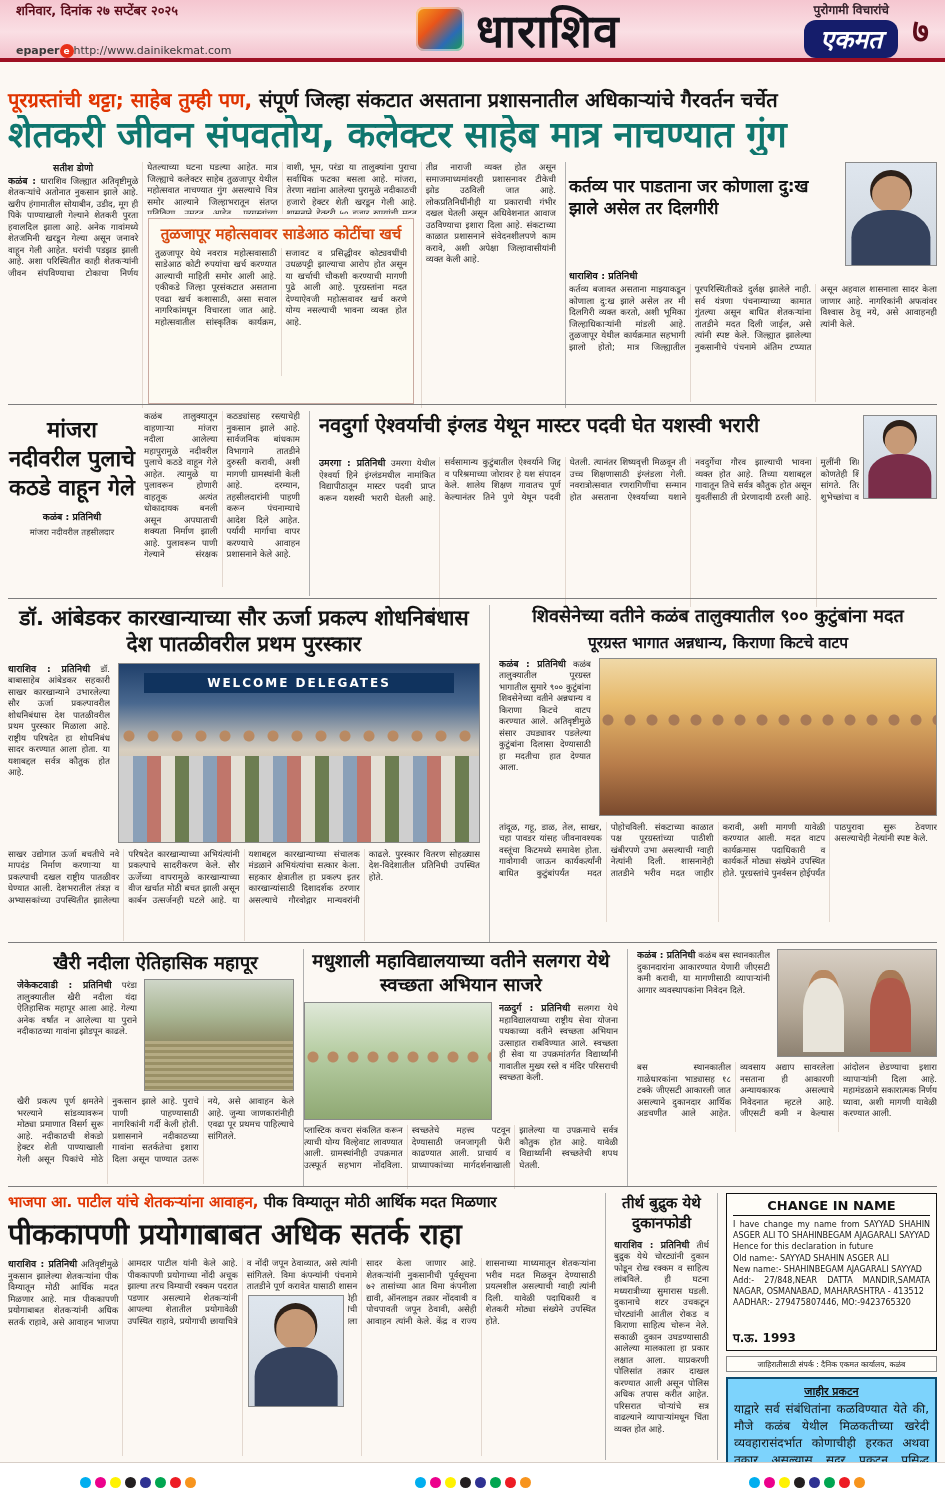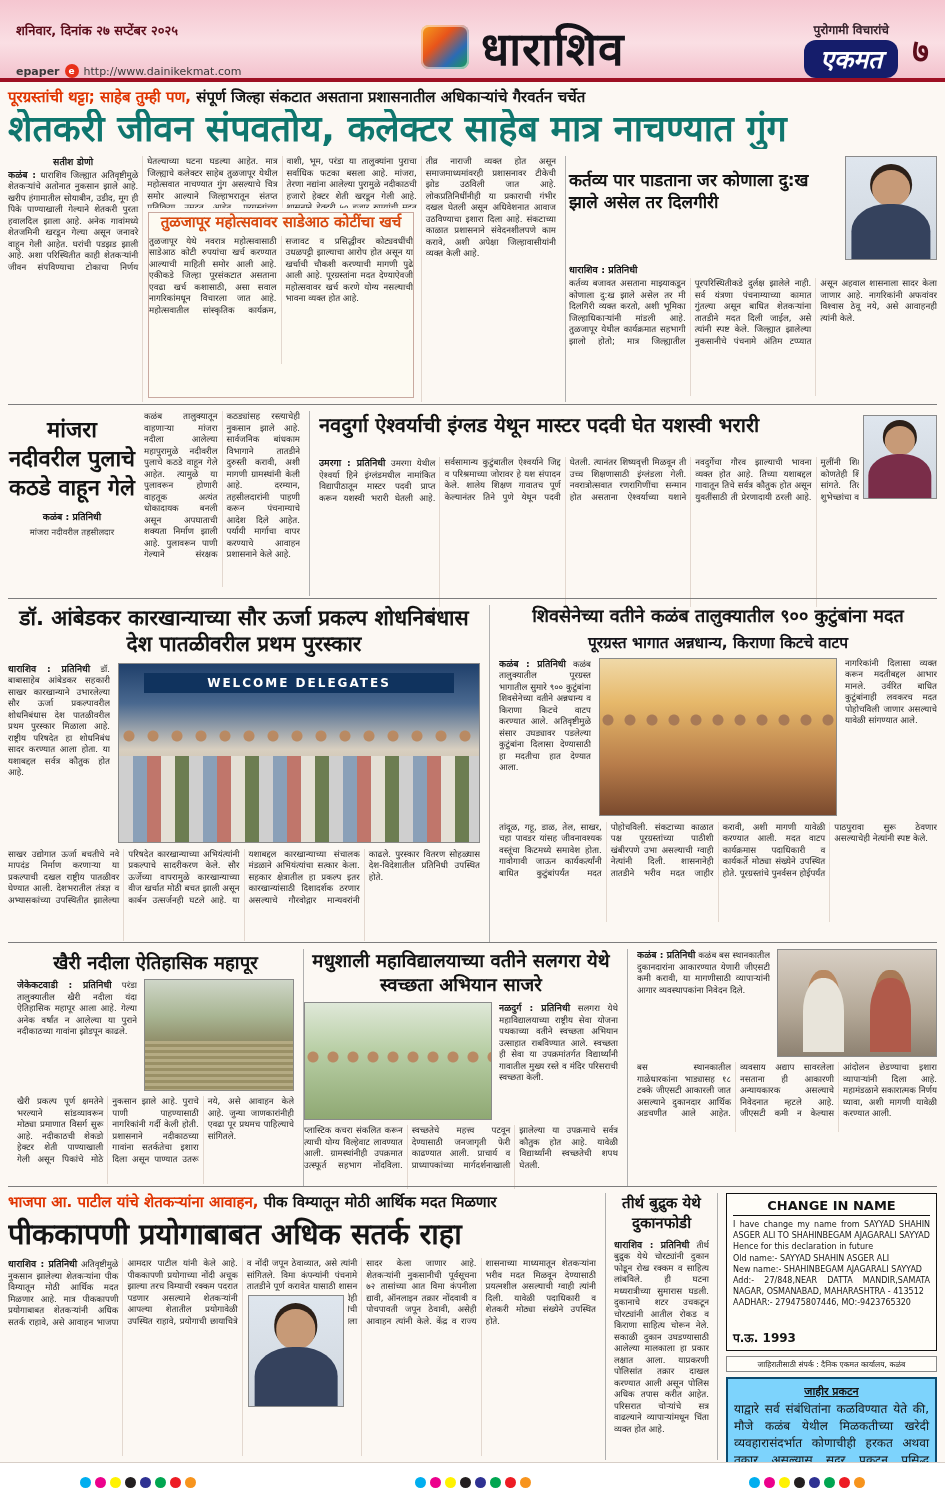--- a/index.html
+++ b/index.html
@@ -1,24 +1,24 @@
 <!DOCTYPE html>
 <html><head>
 <meta charset="utf-8">
 <style>
   html,body{margin:0;padding:0}
   body{width:945px;height:1501px;font-family:"DejaVu Sans","Liberation Sans",sans-serif;background:#e8e0d8;}
   .page{position:relative;width:945px;height:1501px;background:#fcf8f3;overflow:hidden;color:#141414}
 
   
-  .masthead{position:absolute;left:0;top:0;width:945px;height:82px;
+  .masthead{position:absolute;left:0;top:0;width:945px;height:62px;
     background:linear-gradient(180deg,#f5c6d0,#fadfe4 55%,#f3c2cd);
-    border-bottom:4px solid #9d1023;display:flex;align-items:flex-end;justify-content:space-between;padding:0 16px;box-sizing:border-box}
+    border-bottom:4px solid #9d1023;display:flex;align-items:center;justify-content:space-between;padding:0 16px;box-sizing:border-box}
   .mh-left .date{color:#5c0d1a;font-weight:700;font-size:13px}
-  .mh-left .ep{display:flex;align-items:center;gap:5px;font-size:11px;color:#3a3a3a;margin-top:25px}
+  .mh-left .ep{display:flex;align-items:center;font-size:11px;color:#3a3a3a;margin-top:25px}
   .ep-badge{width:14px;height:14px;border-radius:50%;background:#e8311a;display:inline-block;color:#fff;font-size:9px;font-weight:700;text-align:center;line-height:14px}
   .mh-center{display:flex;align-items:center;gap:12px}
   .logo{width:48px;height:44px;border-radius:8px;background:linear-gradient(135deg,#f6a21d 0%,#e8541a 38%,#2b6bb5 70%,#1b9e4b 100%);box-shadow:inset 0 0 0 2px rgba(255,255,255,.5)}
   .mast-title{font-size:46px;font-weight:800;color:#15141a;letter-spacing:1px}
   .mh-right{display:flex;align-items:center;gap:14px}
   .mh-brandbox{text-align:center}
   .tagline{font-size:12px;font-weight:700;color:#35222b}
   .brand{display:inline-block;background:#151d6b;color:#fff;font-style:italic;font-weight:800;font-size:25px;padding:1px 16px 3px;border-radius:12px;margin-top:2px}
   .pageno{font-size:32px;font-weight:800;color:#5c0d1a}
 
@@ -43,27 +43,27 @@
   .portrait{background:linear-gradient(180deg,#dfe6ee 0%,#cfd6de 100%)}
   .portrait::before{content:"";position:absolute;left:50%;top:12%;width:42%;height:36%;transform:translateX(-50%);background:#c79a77;border-radius:50% 50% 46% 46%;box-shadow:0 -4px 0 2px #2c2019}
   .portrait::after{content:"";position:absolute;left:50%;top:46%;width:88%;height:58%;transform:translateX(-50%);background:#35425d;border-radius:46% 46% 0 0}
   .portrait.woman::after{background:#7a2d49}
   .ph-two{background:linear-gradient(180deg,#d8cfc4 0%,#b3a796 60%,#8d8171 100%)}
   .ph-two::before{content:"";position:absolute;left:16%;top:26%;width:26%;height:70%;background:#e8e4da;border-radius:45% 45% 0 0;box-shadow:0 -12px 0 -4px #b98a63}
   .ph-two::after{content:"";position:absolute;right:16%;top:26%;width:26%;height:70%;background:#b05a4a;border-radius:45% 45% 0 0;box-shadow:0 -12px 0 -4px #a87a56}
 
   
   .lead{position:absolute;left:8px;top:88px;width:929px}
-  .kicker{font-size:15px;font-weight:800;line-height:1.2}
+  .kicker{font-size:20px;font-weight:800;line-height:1.2}
   .kicker .red{color:#e03400}
   .headline-xl{font-size:36px;line-height:1.12;font-weight:800;color:#0f766e;margin:3px 0 7px;white-space:nowrap;overflow:hidden}
   .lead-row{display:flex}
   .lead-left{position:relative;width:548px;flex-shrink:0}
   .lead-left .bt{column-count:4;height:246px}
-  .inset-box{position:absolute;left:140px;top:56px;width:266px;height:186px;background:#fdfaf2;border:1px solid #c9a9a0;box-shadow:0 0 0 4px #fcf8f3;box-sizing:border-box}
+  .inset-box{position:absolute;left:140px;top:56px;width:266px;height:186px;background:#fdfaf2;border:1px solid #c9a9a0;box-shadow:0 0 0 4px #fcf8f3;padding:6px;box-sizing:border-box}
   .inset-box h3{font-size:15px;font-weight:800;color:#d8490f;text-align:center;line-height:1.22;margin:0 0 4px}
   .inset-box .bt{column-count:2;height:128px}
   .lead-right{flex:1;border-left:1px solid #b0b0b0;padding-left:3px;margin-left:9px}
   .side-headrow{display:flex;gap:7px}
   .side-head{font-size:17px;font-weight:800;line-height:1.28;flex:1}
   .side-photo{width:92px;height:104px}
   .side-dl{font-weight:700;font-size:9.5px;margin:3px 0 2px}
   .lead-right .bt{column-count:3;height:118px}
 
   
@@ -235,21 +235,20 @@
     </div>
     <div class="shivsena">
       <h2>शिवसेनेच्या वतीने कळंब तालुक्यातील ९०० कुटुंबांना मदत</h2>
       <h3>पूरग्रस्त भागात अन्नधान्य, किराणा किटचे वाटप</h3>
       <div class="shiv-mid">
         <div class="bt">
           <b class="dl">कळंब : प्रतिनिधी</b>
           <span>कळंब तालुक्यातील पूरग्रस्त भागातील सुमारे ९०० कुटुंबांना शिवसेनेच्या वतीने अन्नधान्य व किराणा किटचे वाटप करण्यात आले. अतिवृष्टीमुळे संसार उघड्यावर पडलेल्या कुटुंबांना दिलासा देण्यासाठी हा मदतीचा हात देण्यात आला.</span>
         </div>
         <div class="photo ph-hall shiv-photo"></div>
-        <div class="bt">नागरिकांनी दिलासा व्यक्त करून मदतीबद्दल आभार मानले. उर्वरित बाधित कुटुंबांनाही लवकरच मदत पोहोचविली जाणार असल्याचे यावेळी सांगण्यात आले.</div>
       </div>
       <div class="bt shiv-bot">तांदूळ, गहू, डाळ, तेल, साखर, चहा पावडर यांसह जीवनावश्यक वस्तूंचा किटमध्ये समावेश होता. गावोगावी जाऊन कार्यकर्त्यांनी बाधित कुटुंबांपर्यंत मदत पोहोचविली. संकटाच्या काळात पक्ष पूरग्रस्तांच्या पाठीशी खंबीरपणे उभा असल्याची ग्वाही नेत्यांनी दिली. शासनानेही तातडीने भरीव मदत जाहीर करावी, अशी मागणी यावेळी करण्यात आली. मदत वाटप कार्यक्रमास पदाधिकारी व कार्यकर्ते मोठ्या संख्येने उपस्थित होते. पूरग्रस्तांचे पुनर्वसन होईपर्यंत पाठपुरावा सुरू ठेवणार असल्याचेही नेत्यांनी स्पष्ट केले.</div>
     </div>
   </div>
 
   <div class="sec sec4">
     <div class="story4 s4b">
       <h2>खैरी नदीला ऐतिहासिक महापूर</h2>
       <div class="s4b-mid">
         <div class="bt">

